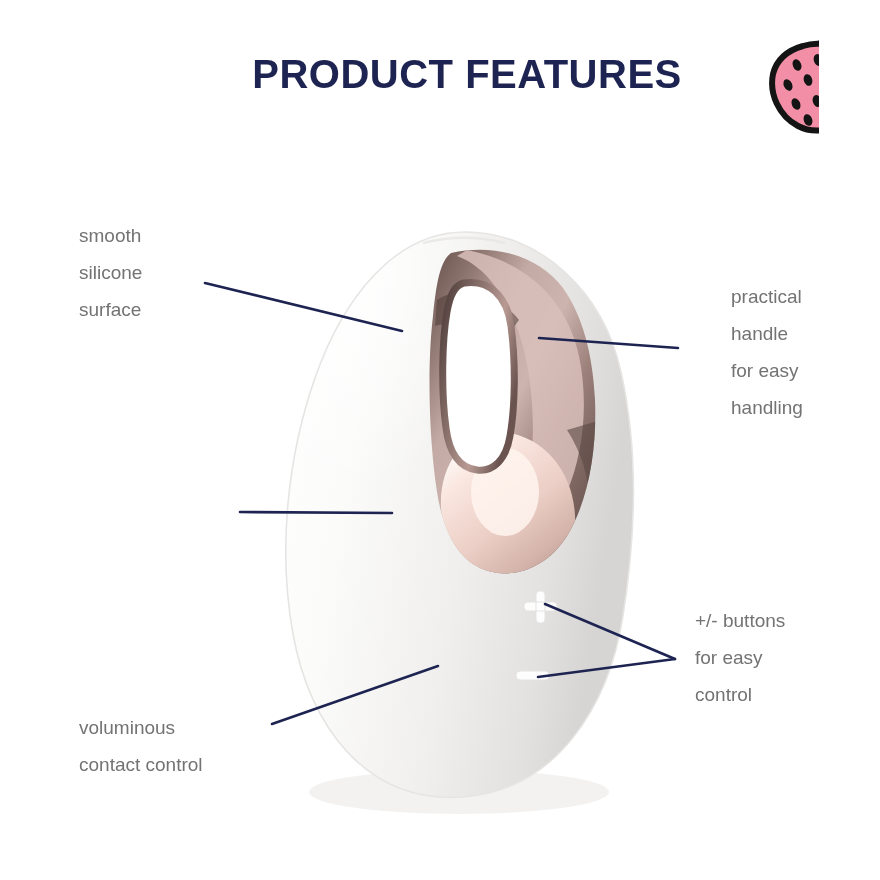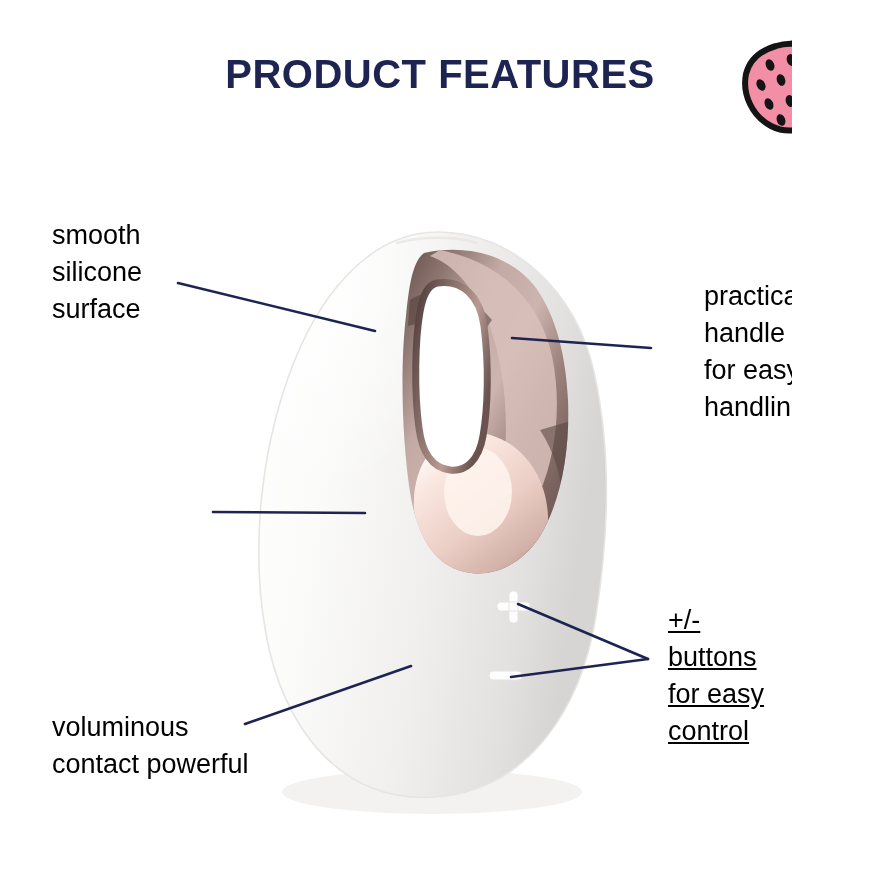--- a/index.html
+++ b/index.html
@@ -8,20 +8,21 @@
     padding: 0;
     background: #ffffff;
   }
   #stage {
     position: relative;
     width: 792px;
     height: 880px;
     background: #ffffff;
     overflow: hidden;
     font-family: "Liberation Sans", "DejaVu Sans", sans-serif;
+    margin-left: 27px;
   }
 
   
   #page-title {
     position: absolute;
     left: 0;
     top: 52px;
     width: 880px;
     text-align: center;
     font-size: 40px;
@@ -37,33 +38,33 @@
     left: 736px;
     top: 22px;
     width: 116px;
     height: 118px;
   }
   #brand-logo svg { display: block; width: 116px; height: 118px; }
 
   
   .callout {
     position: absolute;
-    color: #000000;
-    font-size: 27px;
+    color: #737373;
+    font-size: 19px;
     line-height: 37px;
     white-space: pre-line;
   }
   .callout.left  { text-align: left; }
   .callout.right { text-align: left; }
 
   #callout-smooth    { left: 52px;  top: 217px; }
   #callout-motor     { left: 52px;  top: 443px; }
   #callout-voluminous{ left: 52px;  top: 709px; }
   #callout-handle    { left: 704px; top: 278px; }
-  #callout-buttons   { left: 668px; top: 602px; text-decoration: underline; }
+  #callout-buttons   { left: 668px; top: 602px; }
 
   
   #art-layer {
     position: absolute;
     left: 0; top: 0;
     width: 880px; height: 880px;
   }
   #art-layer svg { display: block; width: 880px; height: 880px; }
 </style>
 </head>
@@ -257,21 +258,21 @@
       </g>
     </svg>
   </div>
 
   <div class="callout left" id="callout-smooth">smooth
 silicone
 surface</div>
 
 
   <div class="callout left" id="callout-voluminous">voluminous
-contact powerful</div>
+contact control</div>
 
   <div class="callout right" id="callout-handle">practical
 handle
 for easy
 handling</div>
 
   <div class="callout right" id="callout-buttons">+/- buttons
 for easy
 control</div>
 

